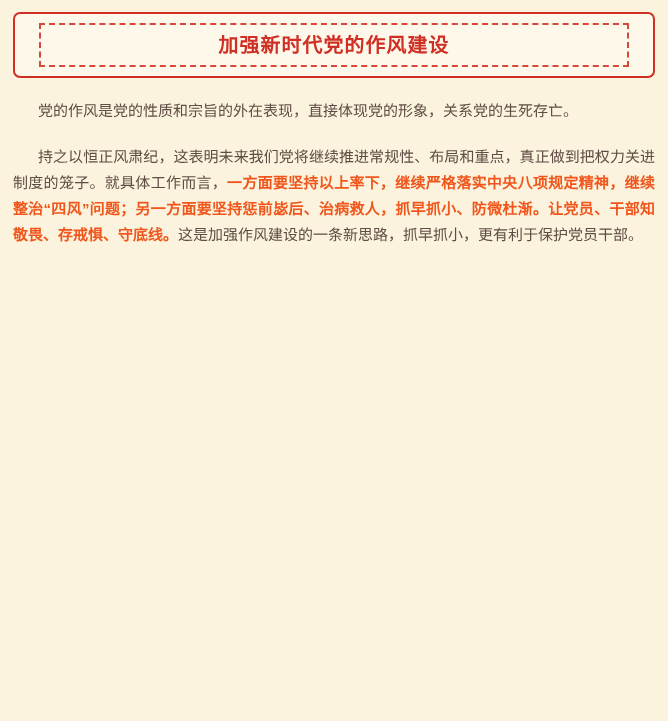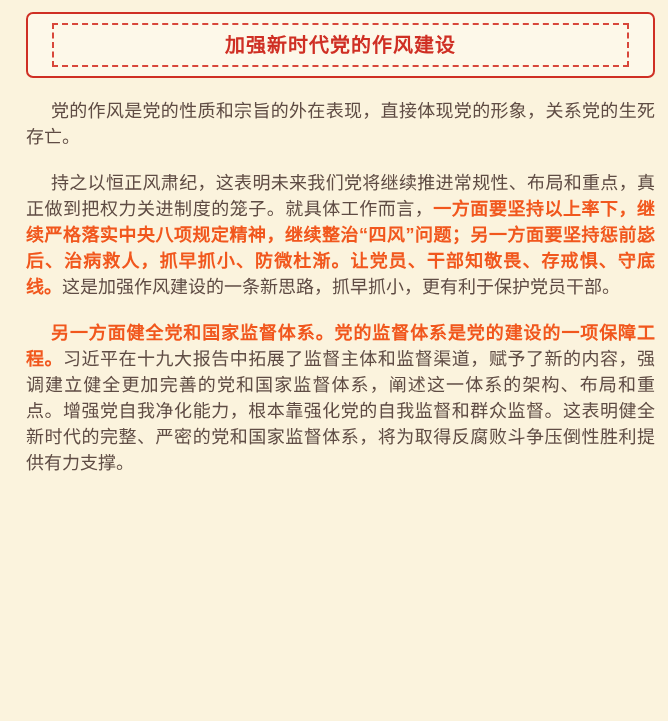--- a/index.html
+++ b/index.html
@@ -13,21 +13,21 @@
   html, body { margin: 0; padding: 0; }
   body {
     background: var(--bg);
     font-family: "Liberation Sans", "DejaVu Sans", sans-serif;
   }
   .page {
     width: 668px;
     min-height: 721px;
     box-sizing: border-box;
     margin: 0 auto;
-    padding: 12px 13px 26px 26px;
+    padding: 12px 13px 26px 13px;
     background: var(--bg);
   }
   .title-box {
     border: 2px solid var(--red);
     border-radius: 7px;
     background: var(--box-bg);
     padding: 9px 24px;
     margin: 0;
   }
   .section + .section .title-box { margin-top: 24px; }
@@ -39,21 +39,21 @@
   h2.title {
     margin: 0;
     font-size: 20px;
     line-height: 24px;
     font-weight: bold;
     color: var(--red);
     letter-spacing: 1px;
   }
   p.para {
     margin: 20px 0 0 0;
-    font-size: 18px;
+    font-size: 15px;
     line-height: 26px;
     color: var(--text);
     text-indent: 25px;
     text-align: justify;
   }
   .run-em {
     color: var(--accent);
     font-weight: bold;
   }
 </style>
@@ -69,17 +69,16 @@
       </div>
     </div>
     <div class="paras">
           <p class="para"><span class="run-normal">党的作风是党的性质和宗旨的外在表现，直接体现党的形象，关系党的生死存亡。</span></p>
           <p class="para"><span class="run-normal">持之以恒正风肃纪，这表明未来我们党将继续推进常规性、布局和重点，真正做到把权力关进制度的笼子。就具体工作而言，</span><span class="run-em">一方面要坚持以上率下，继续严格落实中央八项规定精神，继续整治“四风”问题；另一方面要坚持惩前毖后、治病救人，抓早抓小、防微杜渐。让党员、干部知敬畏、存戒惧、守底线。</span><span class="run-normal">这是加强作风建设的一条新思路，抓早抓小，更有利于保护党员干部。</span></p>
         </div>
   </section>
 
   <section class="section">
     <div class="paras">
-          <p class="para"><span class="run-em">另一方面健全党和国家监督体系。党的监督体系是党的建设的一项保障工程。</span><span class="run-normal">习近平在十九大报告中拓展了监督主体和监督渠道，赋予了新的内容，强调建立健全更加完善的党和国家监督体系，阐述这一体系的架构、布局和重点。增强党自我净化能力，根本靠强化党的自我监督和群众监督。这表明健全新时代的完整、严密的党和国家监督体系，将为取得反腐败斗争压倒性胜利提供有力支撑。</span></p>
         </div>
   </section>
 </div>
 </div>
 
 </body></html>

